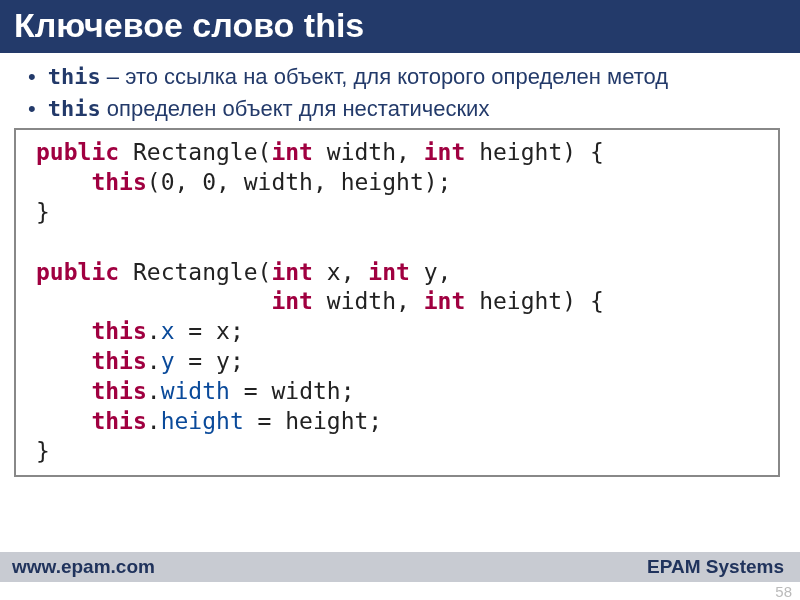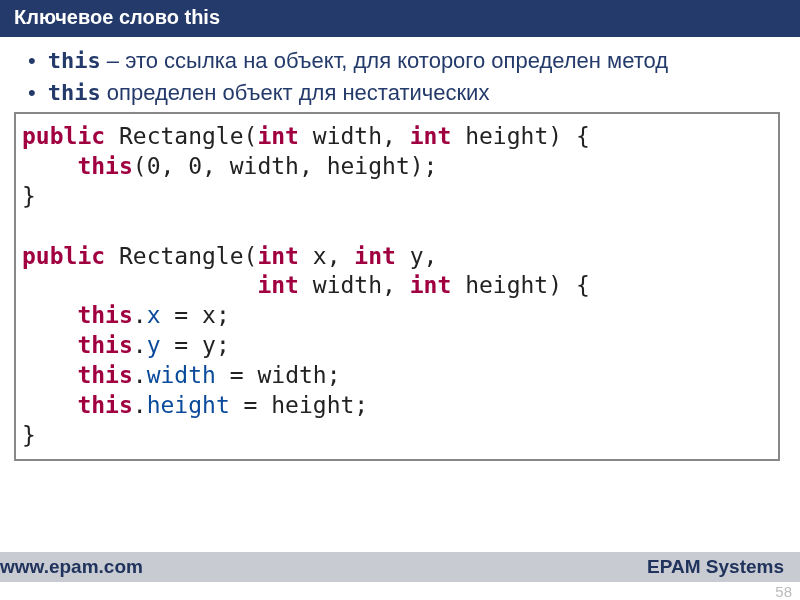--- a/index.html
+++ b/index.html
@@ -12,21 +12,21 @@
       height: 600px;
       font-family: Verdana, Arial, sans-serif;
       background: #ffffff;
       position: relative;
       overflow: hidden;
     }
     .header {
       background: #233a6a;
       color: #ffffff;
       padding: 6px 14px 8px 14px;
-      font-size: 20px;
+      font-size: 34px;
       font-weight: bold;
     }
     .content {
       padding: 10px 20px 0 28px;
     }
     .bullet-item {
       color: #233a6a;
       font-size: 22px;
       line-height: 1.25;
       margin-bottom: 4px;
@@ -40,21 +40,21 @@
       flex: 1;
     }
     .mono-bold {
       font-family: "DejaVu Sans Mono", "Courier New", monospace;
       font-weight: bold;
     }
     .code-box {
       margin: 6px 20px 0 14px;
       border: 2px solid #888;
       background: #fff;
-      padding: 8px 6px;
+      padding: 8px 20px;
       font-family: "DejaVu Sans Mono", "Courier New", monospace;
       font-size: 23px;
       line-height: 1.3;
       white-space: pre;
       color: #222;
     }
     .kw-public { color: #a00040; font-weight: bold; }
     .kw-int { color: #a00040; font-weight: bold; }
     .kw-this { color: #a00040; font-weight: bold; }
     .field { color: #0a4a9a; }
@@ -65,21 +65,21 @@
       width: 100%;
       height: 30px;
       background: #c8cbd2;
       display: flex;
       align-items: center;
       font-size: 19px;
       font-weight: bold;
       color: #20335c;
     }
     .footer-left {
-      padding-left: 0;
+      padding-left: 12px;
     }
     .footer-right {
       margin-left: auto;
       padding-right: 16px;
     }
     .page-num {
       position: absolute;
       bottom: 0;
       right: 8px;
       color: #bbb;

